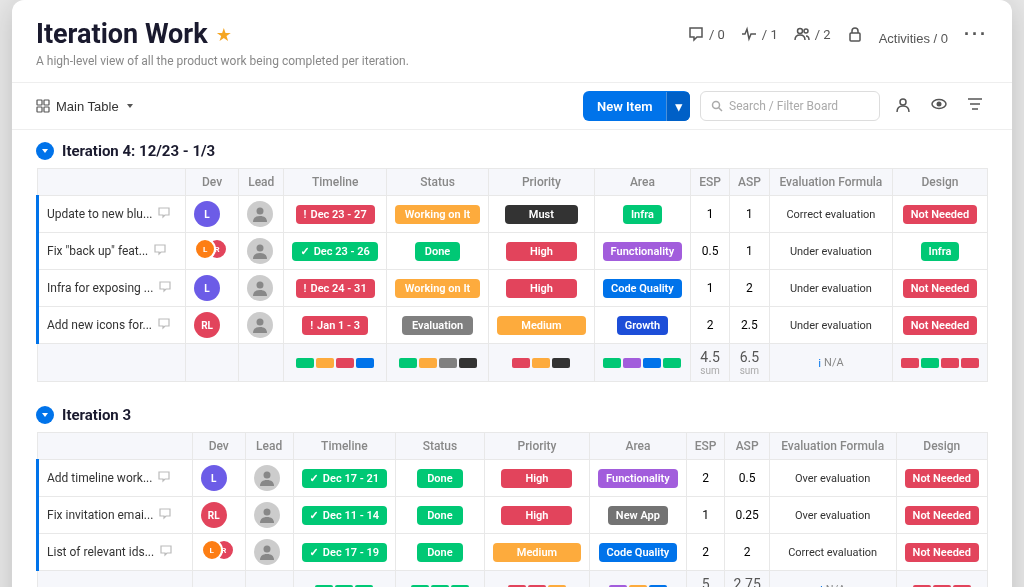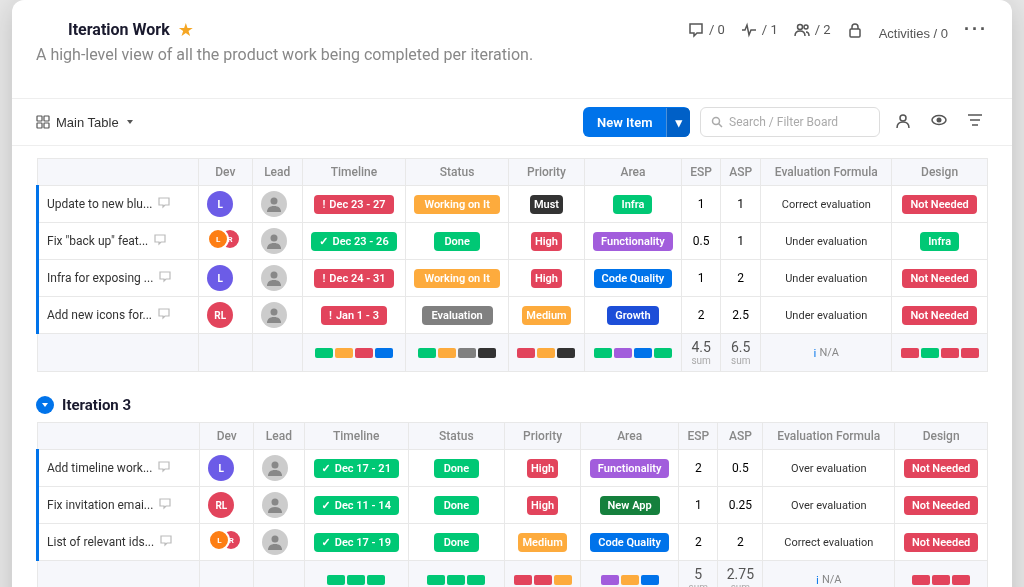--- a/index.html
+++ b/index.html
@@ -28,24 +28,23 @@
       align-items: center;
       justify-content: space-between;
       margin-bottom: 4px;
     }
     .title-area {
       display: flex;
       align-items: center;
       gap: 8px;
     }
     .page-title {
-      font-size: 16px;
+      font-size: 27px;
       font-weight: 700;
       color: #1a1a2e;
-      margin-left: 32px;
     }
     .star-icon { color: #f5a623; font-size: 18px; }
     .header-actions {
       display: flex;
       align-items: center;
       gap: 16px;
     }
     .header-stat {
       display: flex;
       align-items: center;
@@ -69,22 +68,22 @@
       background: none;
       border: none;
       cursor: pointer;
       color: #555;
       font-size: 18px;
       font-weight: 700;
       letter-spacing: 2px;
     }
     .subtitle {
       color: #888;
-      font-size: 16px;
-      margin-bottom: 26px;
+      font-size: 12px;
+      margin-bottom: 6px;
     }
     .toolbar {
       display: flex;
       align-items: center;
       justify-content: space-between;
       padding: 8px 24px;
       border-bottom: 1px solid #eee;
     }
     .main-table-btn {
       display: flex;
@@ -234,21 +233,21 @@
       border-radius: 4px;
       padding: 3px 10px;
       font-size: 11px;
       font-weight: 600;
       color: white;
       white-space: nowrap;
     }
     .priority-pill {
       display: inline-block;
       border-radius: 4px;
-      padding: 3px 4px;
+      padding: 3px 24px;
       font-size: 11px;
       font-weight: 600;
       color: white;
       white-space: nowrap;
     }
     .area-pill {
       display: inline-block;
       border-radius: 4px;
       padding: 3px 8px;
       font-size: 11px;
@@ -397,20 +396,28 @@
             <line x1="4" y1="9" x2="14" y2="9"></line>
             <line x1="6" y1="14" x2="12" y2="14"></line>
           </svg>
       </button>
     </div>
   </div>
 
   <div class="content">
 
     <div class="iteration-section">
+      <div class="iteration-header">
+        <div class="iteration-toggle">
+          <svg viewBox="0 0 10 10">
+              <path d="M2 3l3 4 3-4z"></path>
+            </svg>
+        </div>
+        <span class="iteration-title">Iteration 4: 12/23 - 1/3</span>
+      </div>
       <table>
         <thead>
           <tr>
             <th class="item-col" style="width:160px"></th>
             <th style="width:50px">Dev</th>
             <th style="width:50px">Lead</th>
             <th style="width:100px">Timeline</th>
             <th style="width:95px">Status</th>
             <th style="width:75px">Priority</th>
             <th style="width:90px">Area</th>
@@ -670,21 +677,21 @@
                 <div style="width: 26px; height: 26px; border-radius: 50%; background: rgb(204, 204, 204); display: flex; align-items: center; justify-content: center; overflow: hidden;">
                   <svg width="18" height="18" viewBox="0 0 18 18" fill="#888">
                     <circle cx="9" cy="6" r="3.5"></circle>
                     <path d="M2 17c0-4 2.7-6 7-6s7 2 7 6"></path>
                   </svg>
                 </div>
               </td>
               <td><span class="timeline-pill" style="background: rgb(0, 200, 117);"><span style="font-size:11px;">✓</span> Dec 11 - 14</span></td>
               <td><span class="status-pill" style="background: rgb(0, 200, 117);">Done</span></td>
               <td><span class="priority-pill" style="background: rgb(226, 68, 92);">High</span></td>
-              <td><span class="area-pill" style="background: #15803d;">New App</span></td>
+              <td><span class="area-pill" style="background: #737373;">New App</span></td>
               <td>1</td>
               <td>0.25</td>
               <td class="eval-formula">Over evaluation</td>
               <td><span class="design-pill" style="background: rgb(226, 68, 92);">Not Needed</span></td>
             </tr>
             <tr>
               <td class="item-name left-border">
                 <div class="item-name-inner">
                   <span>List of relevant ids...</span>
                   <span class="chat-icon"><svg width="12" height="12" viewBox="0 0 12 12" fill="none" stroke="#bbb" stroke-width="1.2">

